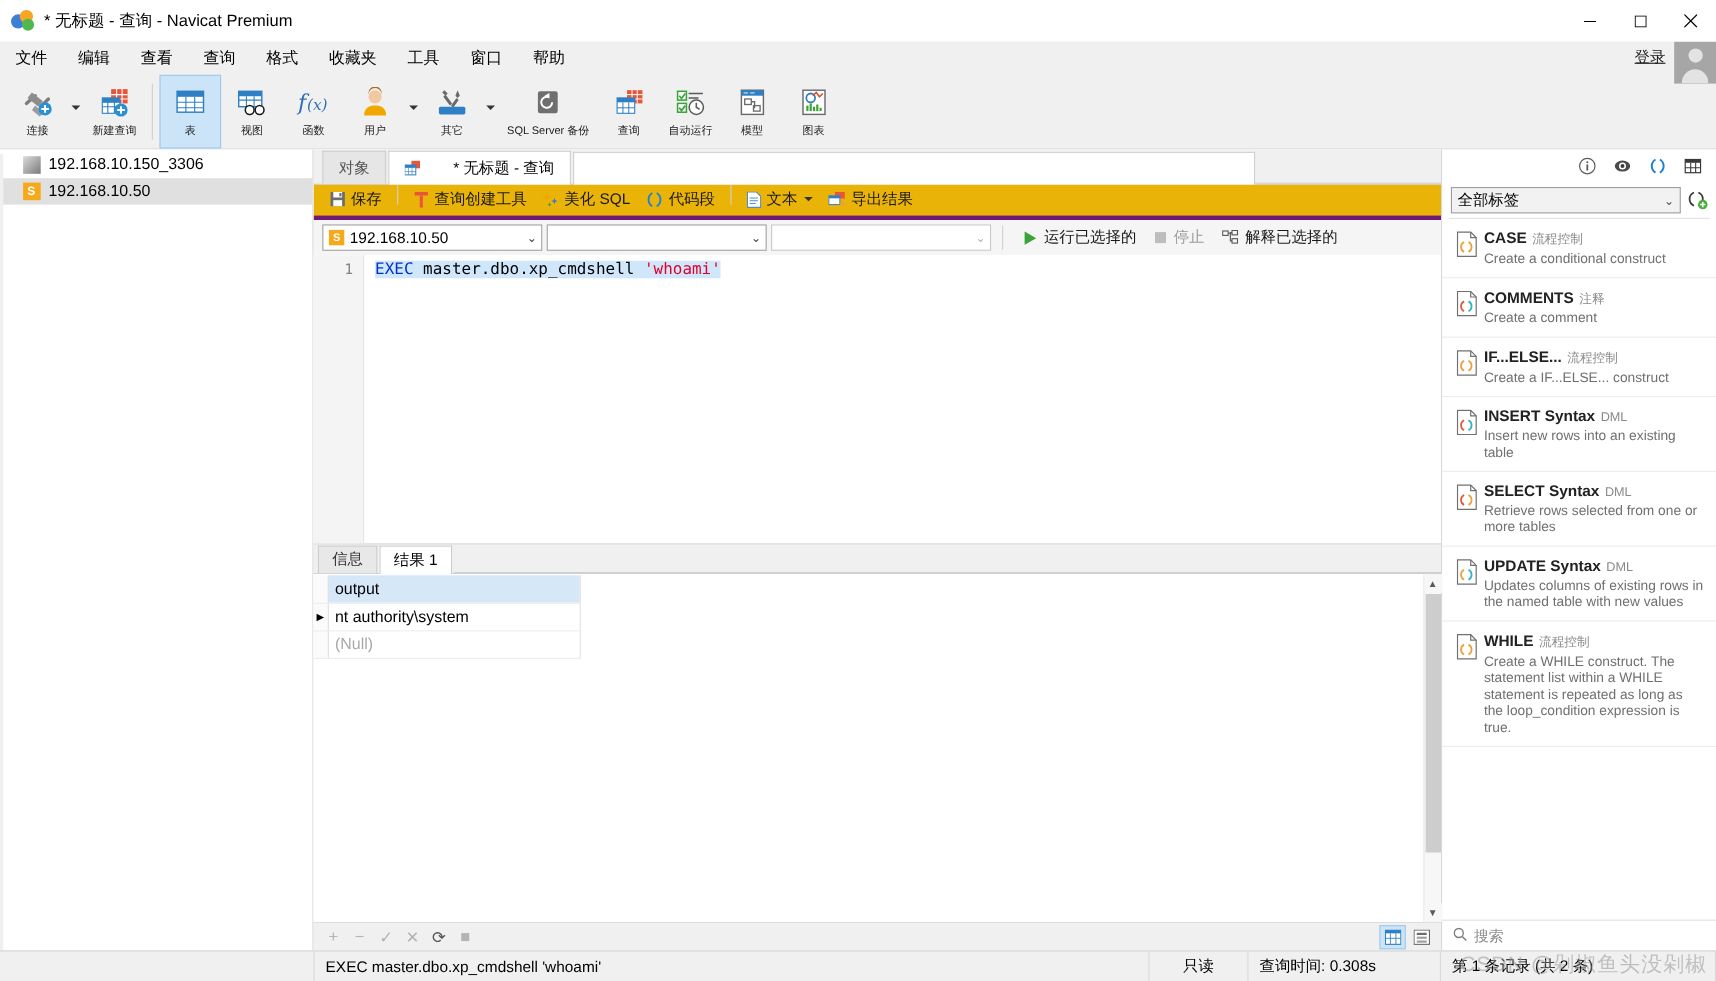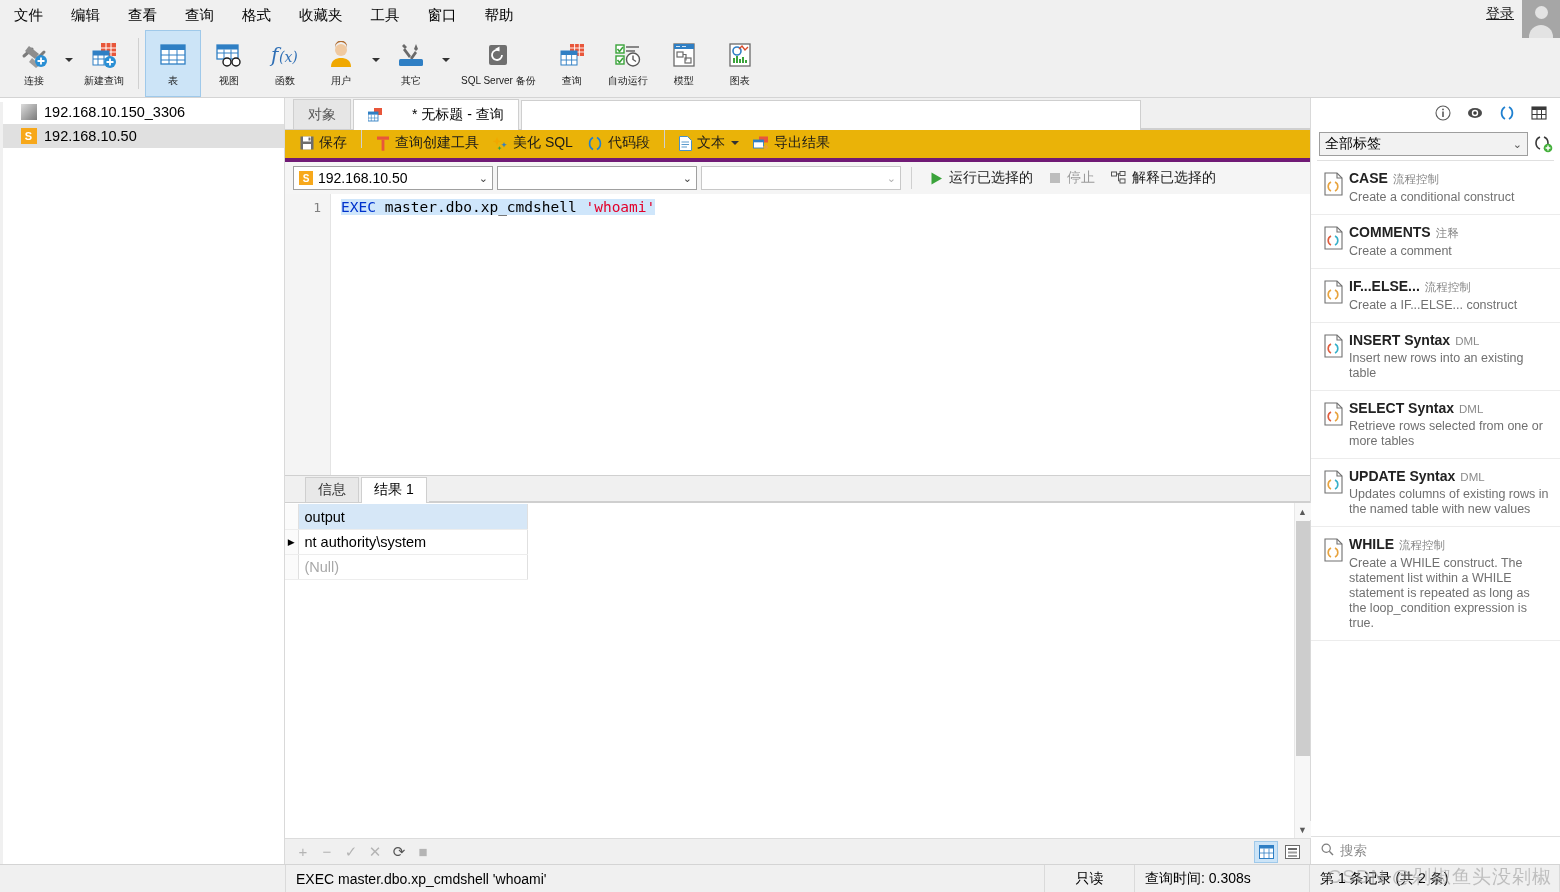--- a/index.html
+++ b/index.html
@@ -332,22 +332,22 @@
   }
   .code .sel { background: #cfe6fb; }
   .kw { color: #0033cc; }
   .plain { color: #000; }
   .str { color: #e3002a; }
 
   
   .restabs {
     height: 27px; flex: 0 0 27px;
     background: #f0f0f0;
-    display: flex; align-items: center;
-    padding-left: 20px;
+    display: flex; align-items: flex-end;
+    padding-left: 4px;
     border-bottom: 1px solid #cfcfcf;
   }
   .rtab {
     height: 25px;
     padding: 0 12px;
     font-size: 14px;
     display: flex; align-items: center;
     background: #e8e8e8;
     border: 1px solid #cfcfcf;
     border-bottom: none;
@@ -548,20 +548,45 @@
     white-space: nowrap;
     pointer-events: none;
     letter-spacing: 1px;
   }
 </style>
 </head>
 <body>
 
 <div id="app">
 
+  <div class="titlebar">
+    <div class="title-logo">
+      <span class="c1"></span>
+        <span class="c2"></span>
+        <span class="c3"></span>
+    </div>
+    <div class="title-text">* 无标题 - 查询 - Navicat Premium</div>
+    <div class="titlebar-spacer"></div>
+    <div class="winbtn">
+      <svg width="11" height="11" viewBox="0 0 11 11">
+          <line x1="0" y1="5.5" x2="11" y2="5.5" stroke="#000" stroke-width="1"></line>
+        </svg>
+    </div>
+    <div class="winbtn">
+      <svg width="11" height="11" viewBox="0 0 11 11">
+          <rect x="0.5" y="0.5" width="10" height="10" fill="none" stroke="#000" stroke-width="1"></rect>
+        </svg>
+    </div>
+    <div class="winbtn close">
+      <svg width="12" height="12" viewBox="0 0 12 12">
+          <line x1="0" y1="0" x2="12" y2="12" stroke="currentColor" stroke-width="1.1"></line>
+          <line x1="12" y1="0" x2="0" y2="12" stroke="currentColor" stroke-width="1.1"></line>
+        </svg>
+    </div>
+  </div>
 
   <div class="menubar">
     <div class="menu-item">文件</div>
     <div class="menu-item">编辑</div>
     <div class="menu-item">查看</div>
     <div class="menu-item">查询</div>
     <div class="menu-item">格式</div>
     <div class="menu-item">收藏夹</div>
     <div class="menu-item">工具</div>
     <div class="menu-item">窗口</div>

